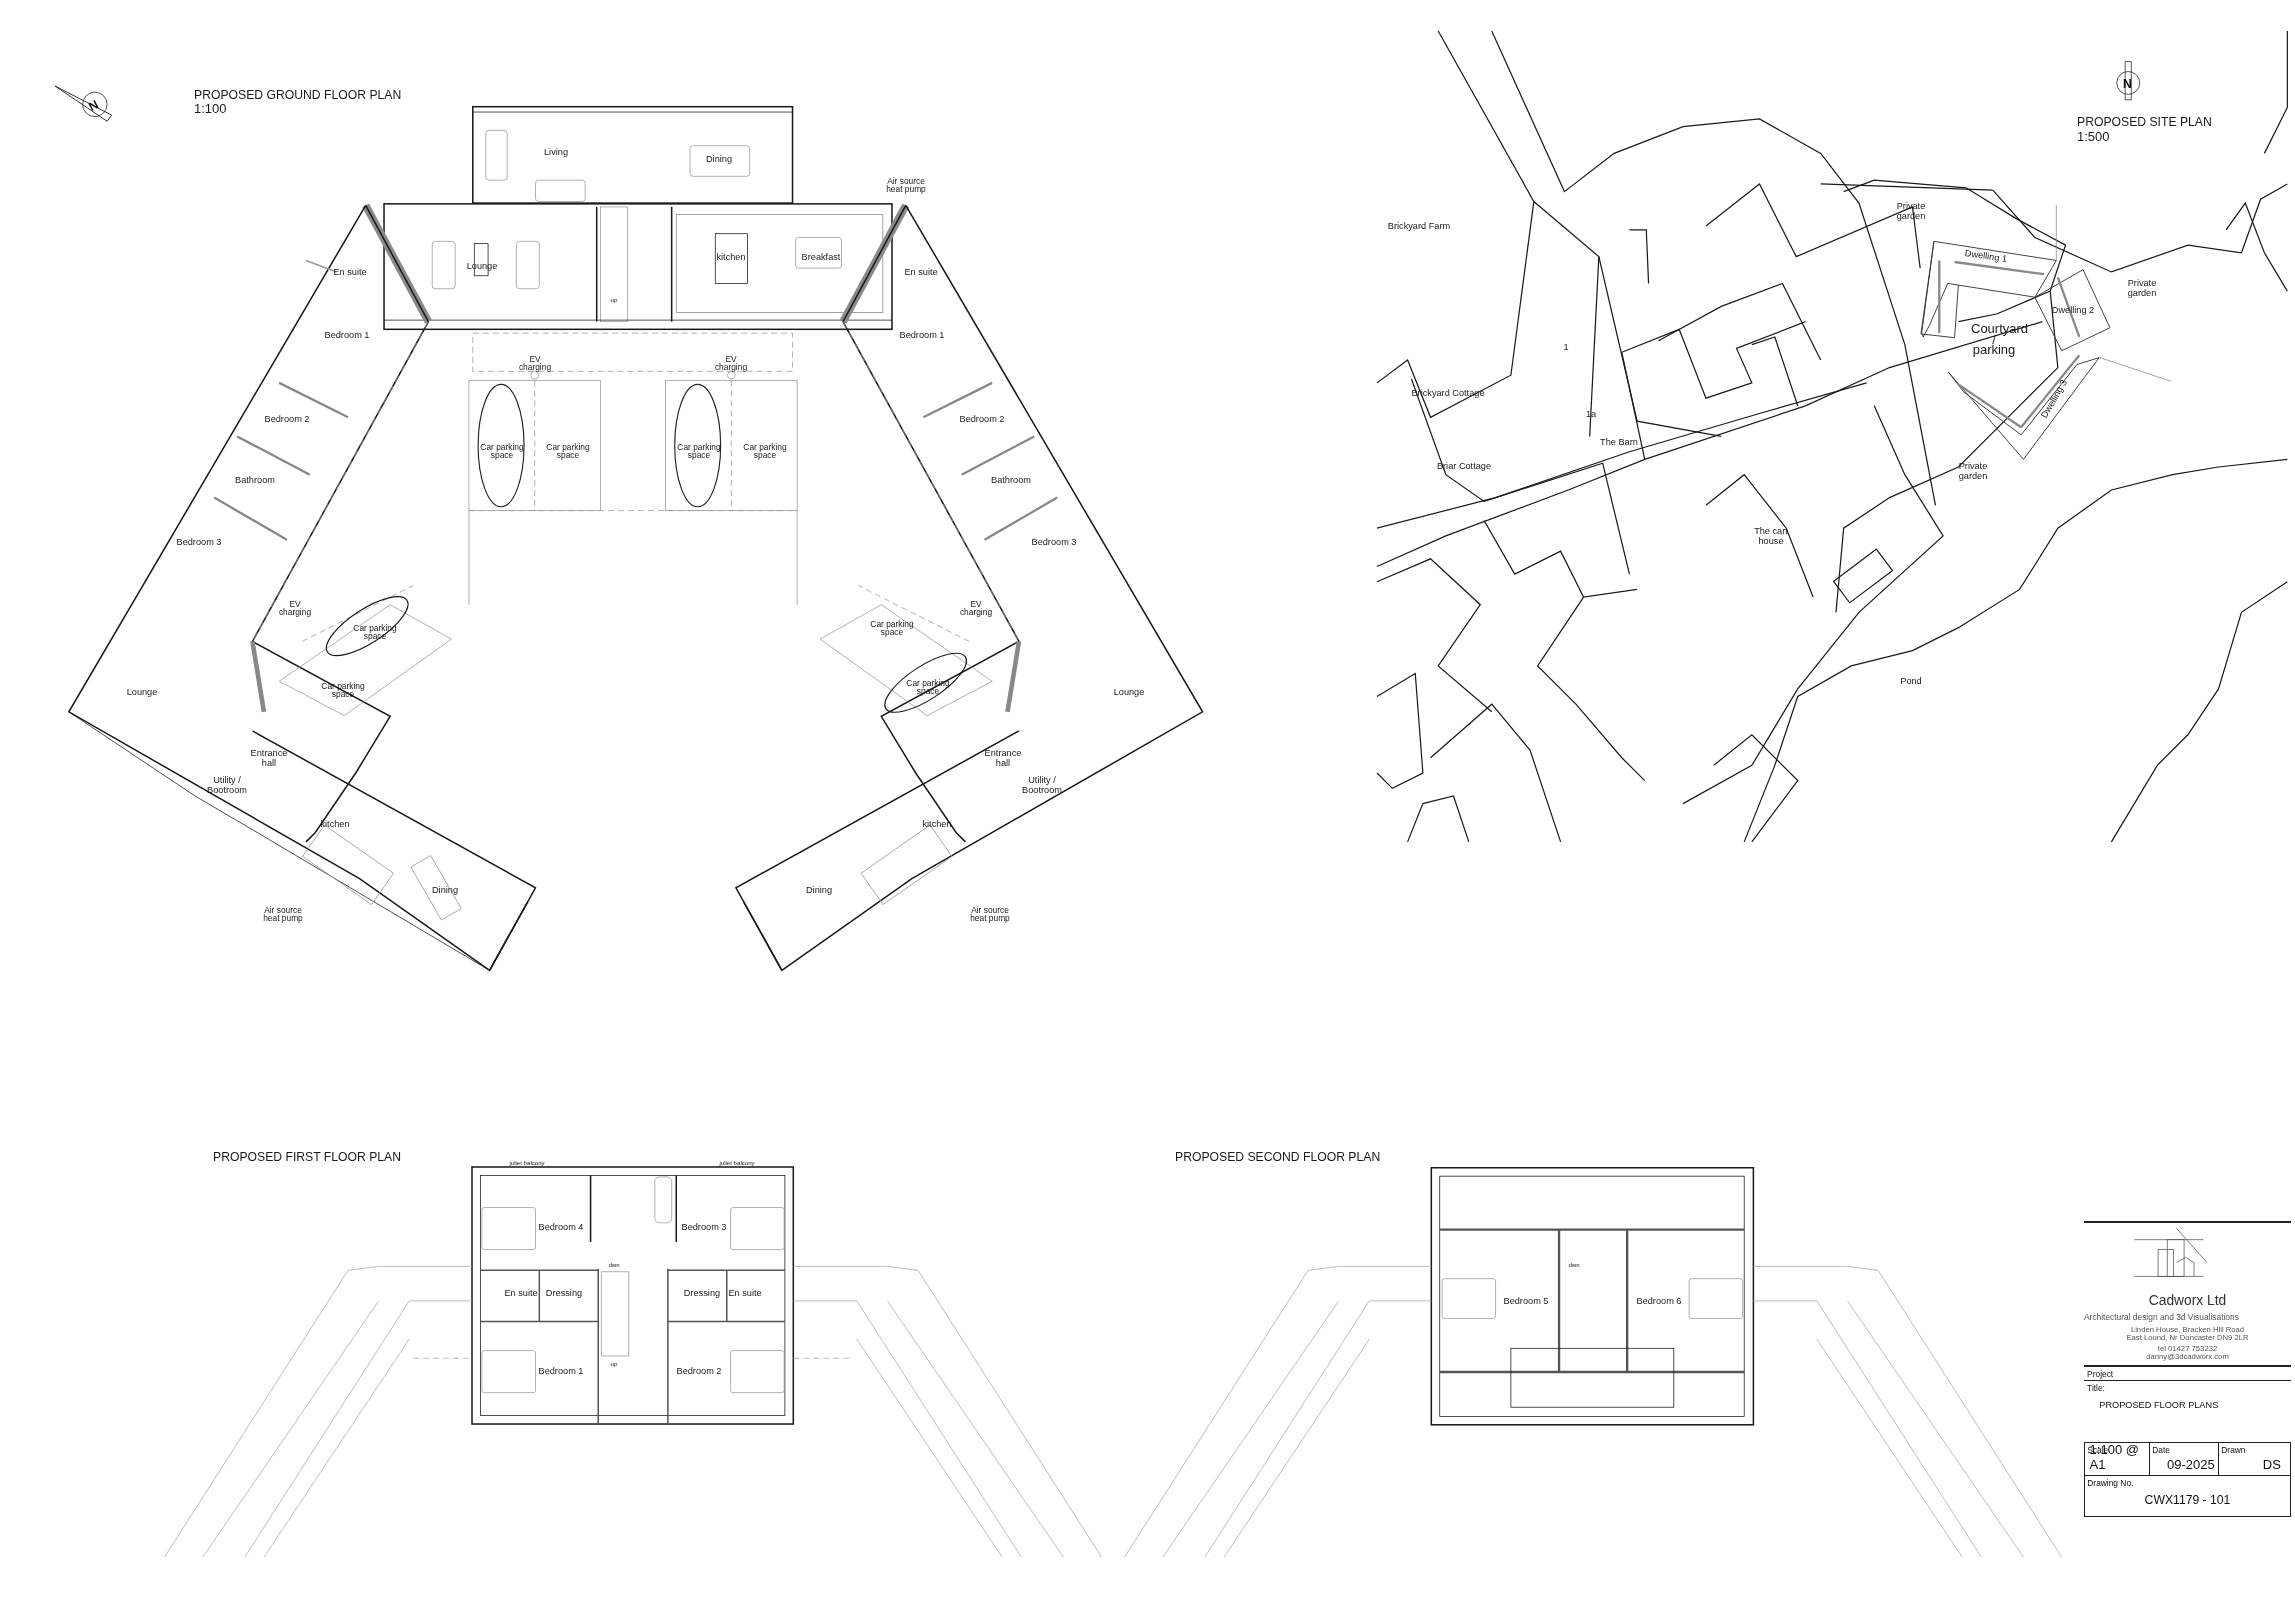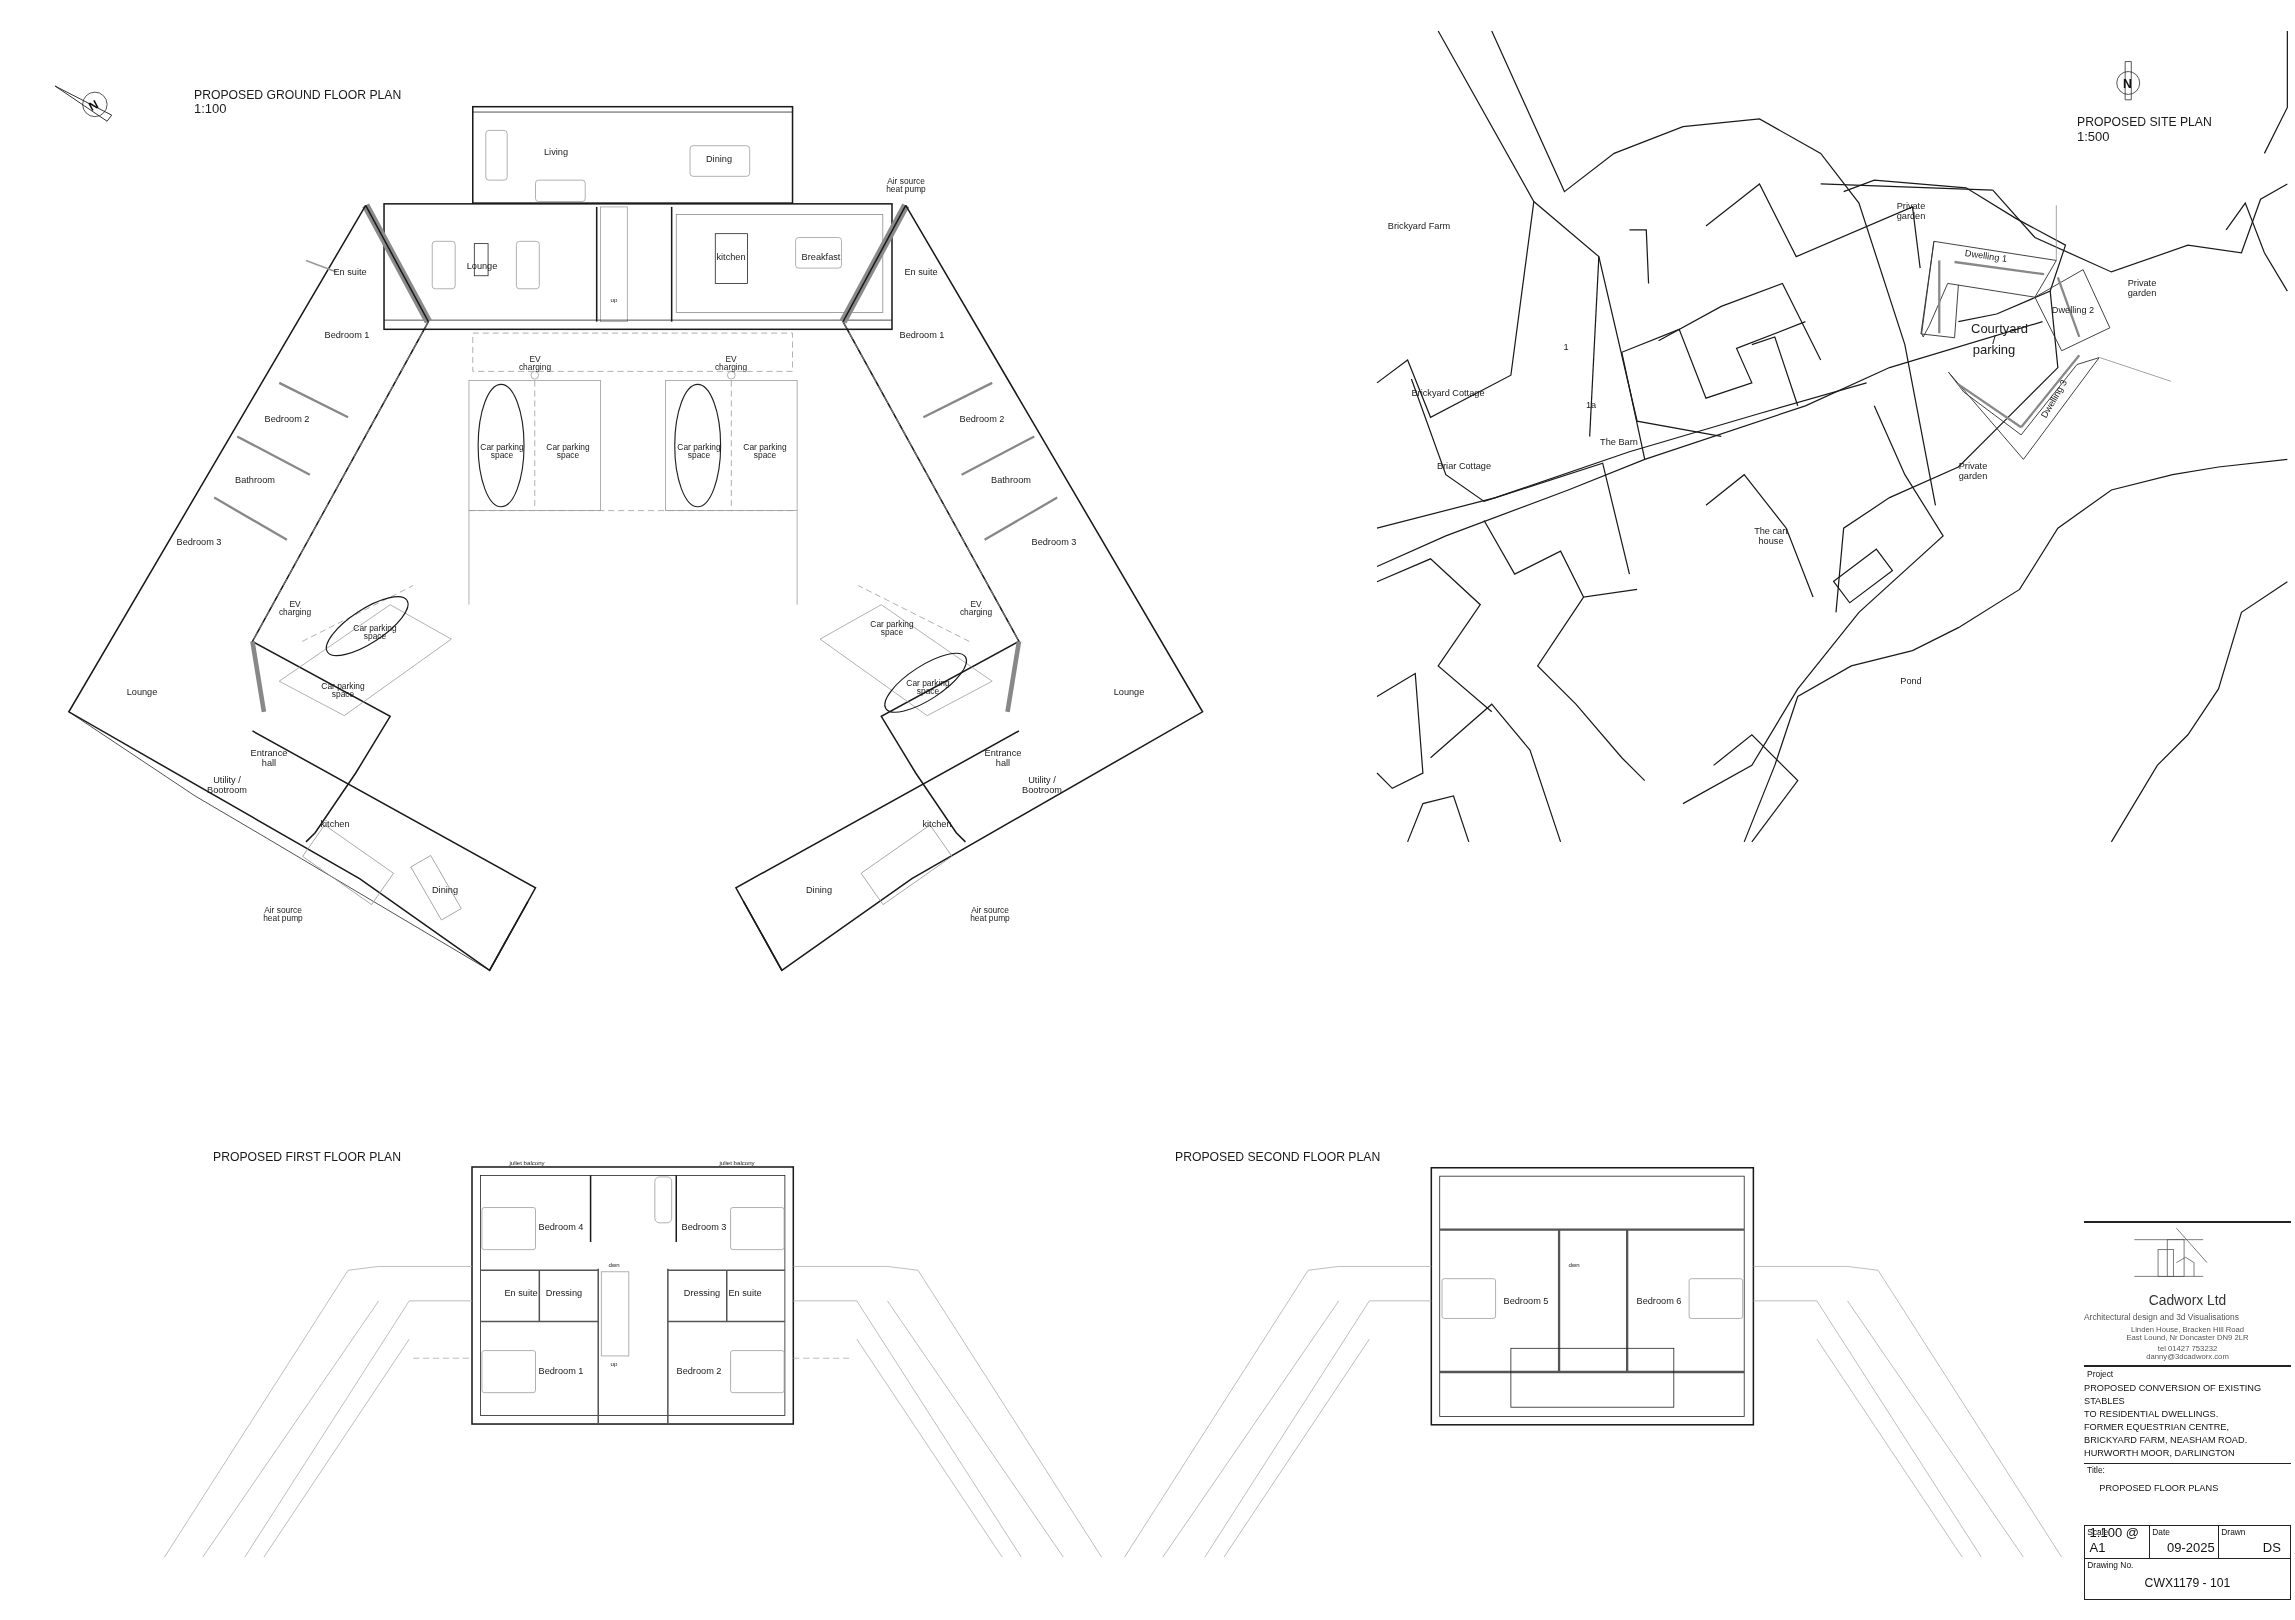--- a/index.html
+++ b/index.html
@@ -281,21 +281,21 @@
 <div class="lbl c" style="left:568px;top:451px;font-size:8.4px;width:46px;white-space:normal;line-height:8.4px;">Car parking space</div>
 <div class="lbl c" style="left:699px;top:451px;font-size:8.4px;width:46px;white-space:normal;line-height:8.4px;">Car parking space</div>
 <div class="lbl c" style="left:765px;top:451px;font-size:8.4px;width:46px;white-space:normal;line-height:8.4px;">Car parking space</div>
 
 <div class="lbl ttl" style="left:2077px;top:116px;text-align:right;">PROPOSED SITE PLAN</div>
 <div class="lbl scale" style="left:2077px;top:129px;">1:500</div>
 <div class="lbl c sm" style="left:1419px;top:226px;">Brickyard Farm</div>
 <div class="lbl c sm" style="left:1448px;top:393px;">Brickyard Cottage</div>
 <div class="lbl c sm" style="left:1464px;top:466px;">Briar Cottage</div>
 <div class="lbl c sm" style="left:1566px;top:347px;">1</div>
-<div class="lbl c sm" style="left:1591px;top:405px;">1a</div>
+<div class="lbl c sm" style="left:1591px;top:414px;">1a</div>
 <div class="lbl c sm" style="left:1619px;top:442px;">The Barn</div>
 <div class="lbl c sm" style="left:1771px;top:536px;width:38px;white-space:normal;">The cart house</div>
 <div class="lbl c sm" style="left:1911px;top:681px;">Pond</div>
 <div class="lbl c sm" style="left:1911px;top:211px;width:38px;white-space:normal;">Private garden</div>
 <div class="lbl c sm" style="left:2142px;top:288px;width:38px;white-space:normal;">Private garden</div>
 <div class="lbl c sm" style="left:1973px;top:471px;width:38px;white-space:normal;">Private garden</div>
 <div class="lbl c" style="left:1986px;top:256px;font-size:9.2px;transform:translate(-50%,-50%) rotate(8deg);">Dwelling 1</div>
 <div class="lbl c" style="left:2073px;top:310px;font-size:9.2px;">Dwelling 2</div>
 <div class="lbl c" style="left:2054px;top:399px;font-size:9.2px;transform:translate(-50%,-50%) rotate(-60deg);">Dwelling 3</div>
 <div class="lbl c" style="left:1994px;top:340px;font-size:13px;width:46px;white-space:normal;line-height:10.7px;">Courtyard / parking</div>
@@ -327,27 +327,20 @@
       <div>Linden House, Bracken Hill Road</div>
       <div>East Lound, Nr Doncaster DN9 2LR</div>
     </div>
     <div class="tb-contact">
       <div>tel 01427 753232</div>
       <div>danny@3dcadworx.com</div>
     </div>
   </div>
   <div class="tb-section" style="position:relative;">
     <div class="tb-head">Project</div>
-    <div class="tb-lines">
-      <div>PROPOSED CONVERSION OF EXISTING STABLES</div>
-      <div>TO  RESIDENTIAL DWELLINGS.</div>
-      <div>FORMER EQUESTRIAN CENTRE,</div>
-      <div>BRICKYARD FARM, NEASHAM ROAD.</div>
-      <div>HURWORTH MOOR, DARLINGTON</div>
-    </div>
   </div>
   <div class="tb-section" style="height:61px;position:relative;border-top-width:1.5px;">
     <div class="tb-head">Title:</div>
     <div style="font-size:9.2px;padding:6.1px 0 0 15.3px;">PROPOSED FLOOR PLANS</div>
   </div>
   <div class="tb-grid">
     <div class="tb-cell">
       <div class="k">Scale</div>
       <div class="v" style="left:4.6px;">1:100 @ A1</div>
     </div>

